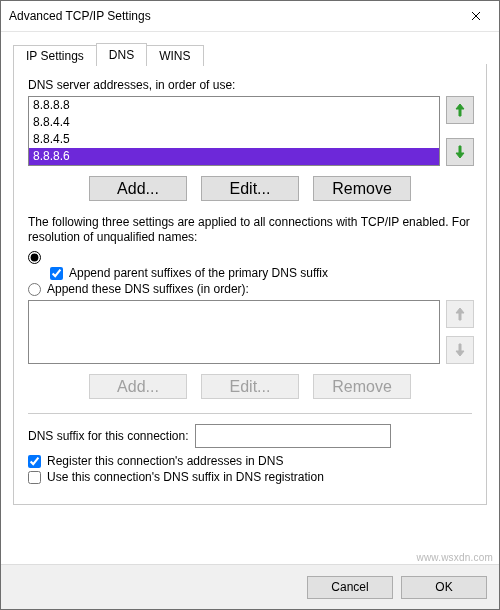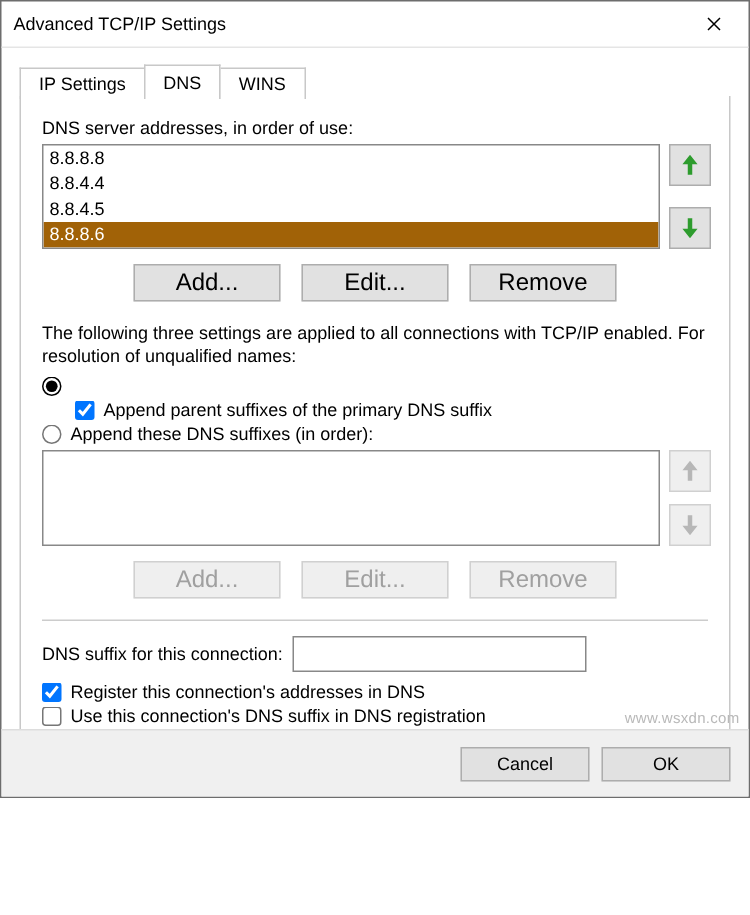--- a/index.html
+++ b/index.html
@@ -1,31 +1,31 @@
 <!DOCTYPE html>
 <html><head>
 <meta charset="utf-8">
 <style>
   html,body{margin:0;padding:0;font-family:"Segoe UI",Tahoma,sans-serif;font-size:12px;color:#000;background:#fff}
-  .window{width:500px;height:532px;border:1px solid #6d6d6d;background:#fff;box-sizing:border-box;position:relative}
+  .window{width:500px;height:610px;border:1px solid #6d6d6d;background:#fff;box-sizing:border-box;position:relative}
   .titlebar{height:30px;border-bottom:1px solid #e5e5e5;display:flex;align-items:center;padding:0 0 0 8px}
   .title{flex:1;font-size:12px}
   .close{width:46px;height:30px;display:flex;align-items:center;justify-content:center;cursor:pointer}
   .close svg{width:10px;height:10px;stroke:#000;stroke-width:1}
   .client{padding:10px 12px 0}
   .tabs{display:flex;align-items:flex-end;position:relative}
   .tab{border:1px solid #c8c8c8;border-bottom:none;padding:3px 12px;font-size:12px;background:#fff;margin-right:-1px;position:relative;top:1px;cursor:pointer}
   .tab.active{background:#fff;border-color:#c8c8c8;z-index:2;padding-top:4px;padding-bottom:4px;top:1px}
   .tab:not(.active){background:#fff}
   .tabbody{border:1px solid #c8c8c8;border-top:none;padding:14px 14px 18px;margin-top:-1px}
   .label{margin-bottom:4px}
   .listwrap{display:flex;gap:6px}
   .listbox{flex:1;border:1px solid #888;height:68px;overflow:hidden;background:#fff}
   .listitem{padding:0 4px;line-height:17px;font-size:12px;cursor:pointer}
-  .listitem.selected{background:#a16207;color:#fff}
+  .listitem.selected{background:#6d28d9;color:#fff}
   .arrcol{width:26px;display:flex;flex-direction:column;justify-content:space-between}
   .iconbtn{width:26px;height:26px;border:1px solid #adadad;background:#e1e1e1;display:flex;align-items:center;justify-content:center;cursor:pointer}
   .iconbtn.disabled{background:#efefef;border-color:#d0d0d0;cursor:default}
   .btnrow{display:flex;gap:14px;justify-content:flex-end;margin-top:10px}
   .btnrow.center{justify-content:center}
   .btn{width:96px;height:23px;border:1px solid #adadad;background:#e1e1e1;font-size:16px;display:flex;align-items:center;justify-content:center;cursor:pointer}
   .btn.disabled{color:#a0a0a0;border-color:#d0d0d0;background:#efefef;cursor:default}
   .para{margin:14px 0 6px;line-height:15px}
   .radio{display:flex;align-items:center;gap:6px;margin:2px 0;cursor:pointer}
   .radio input{margin:0;width:13px;height:13px;accent-color:#000}

